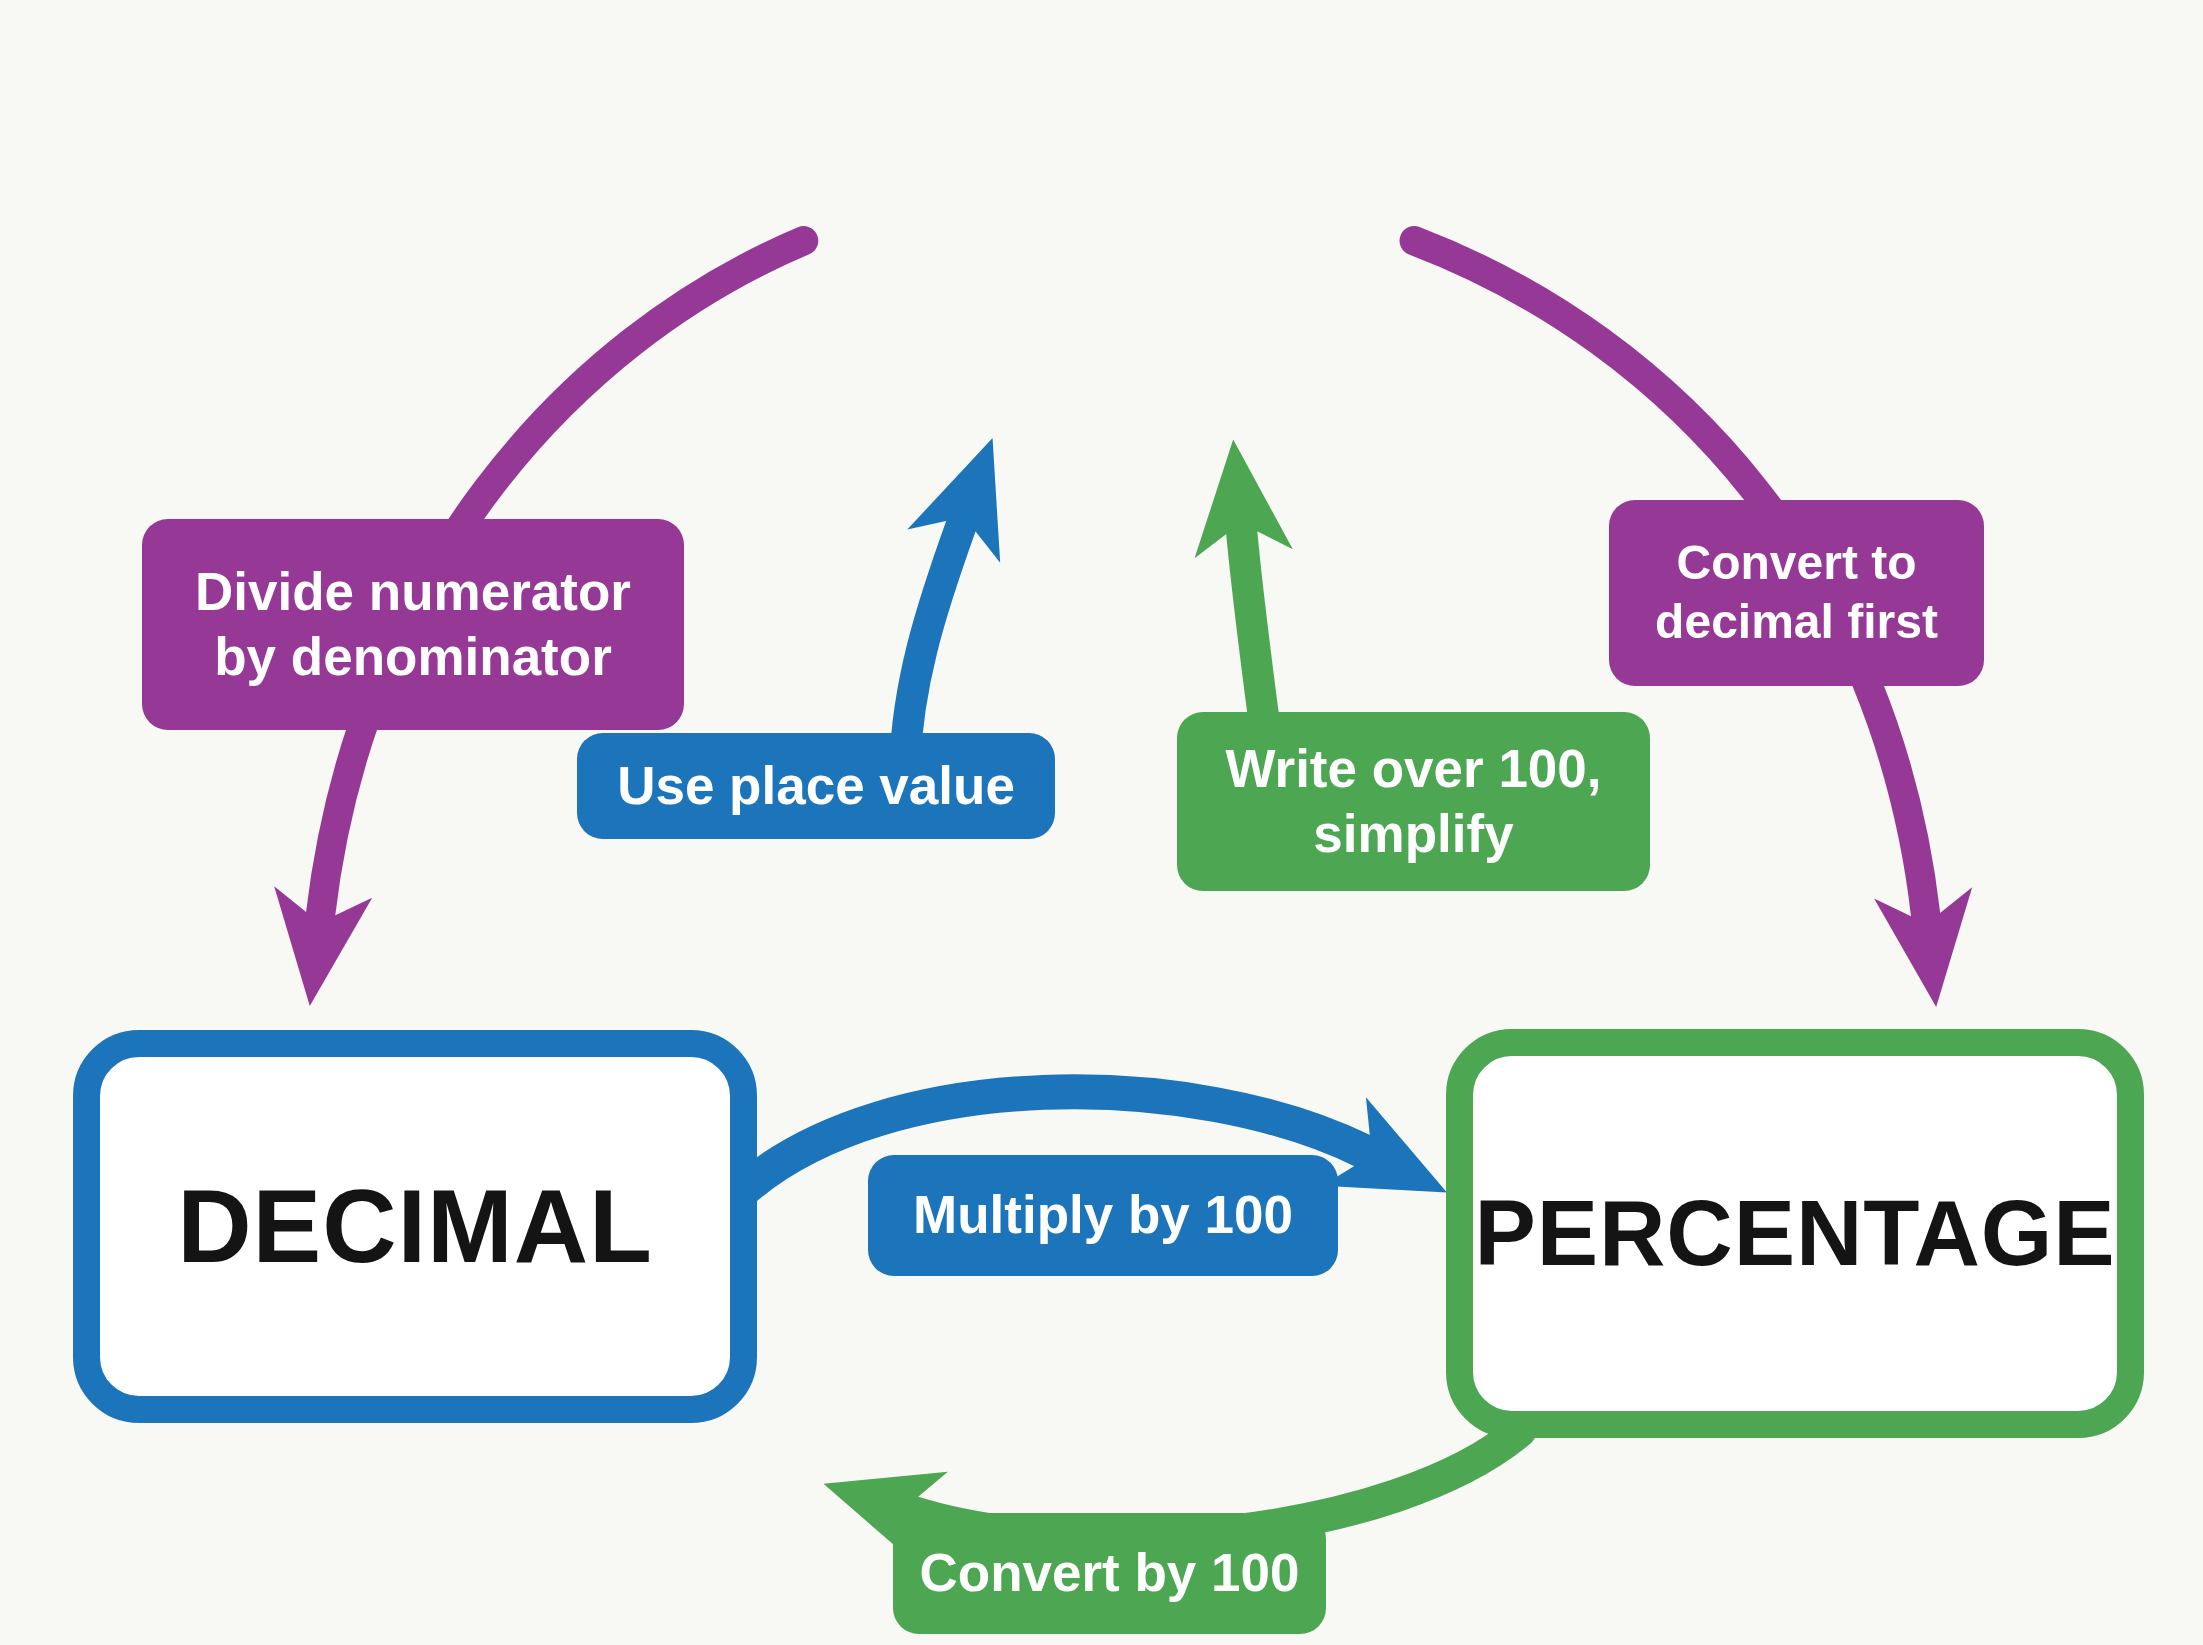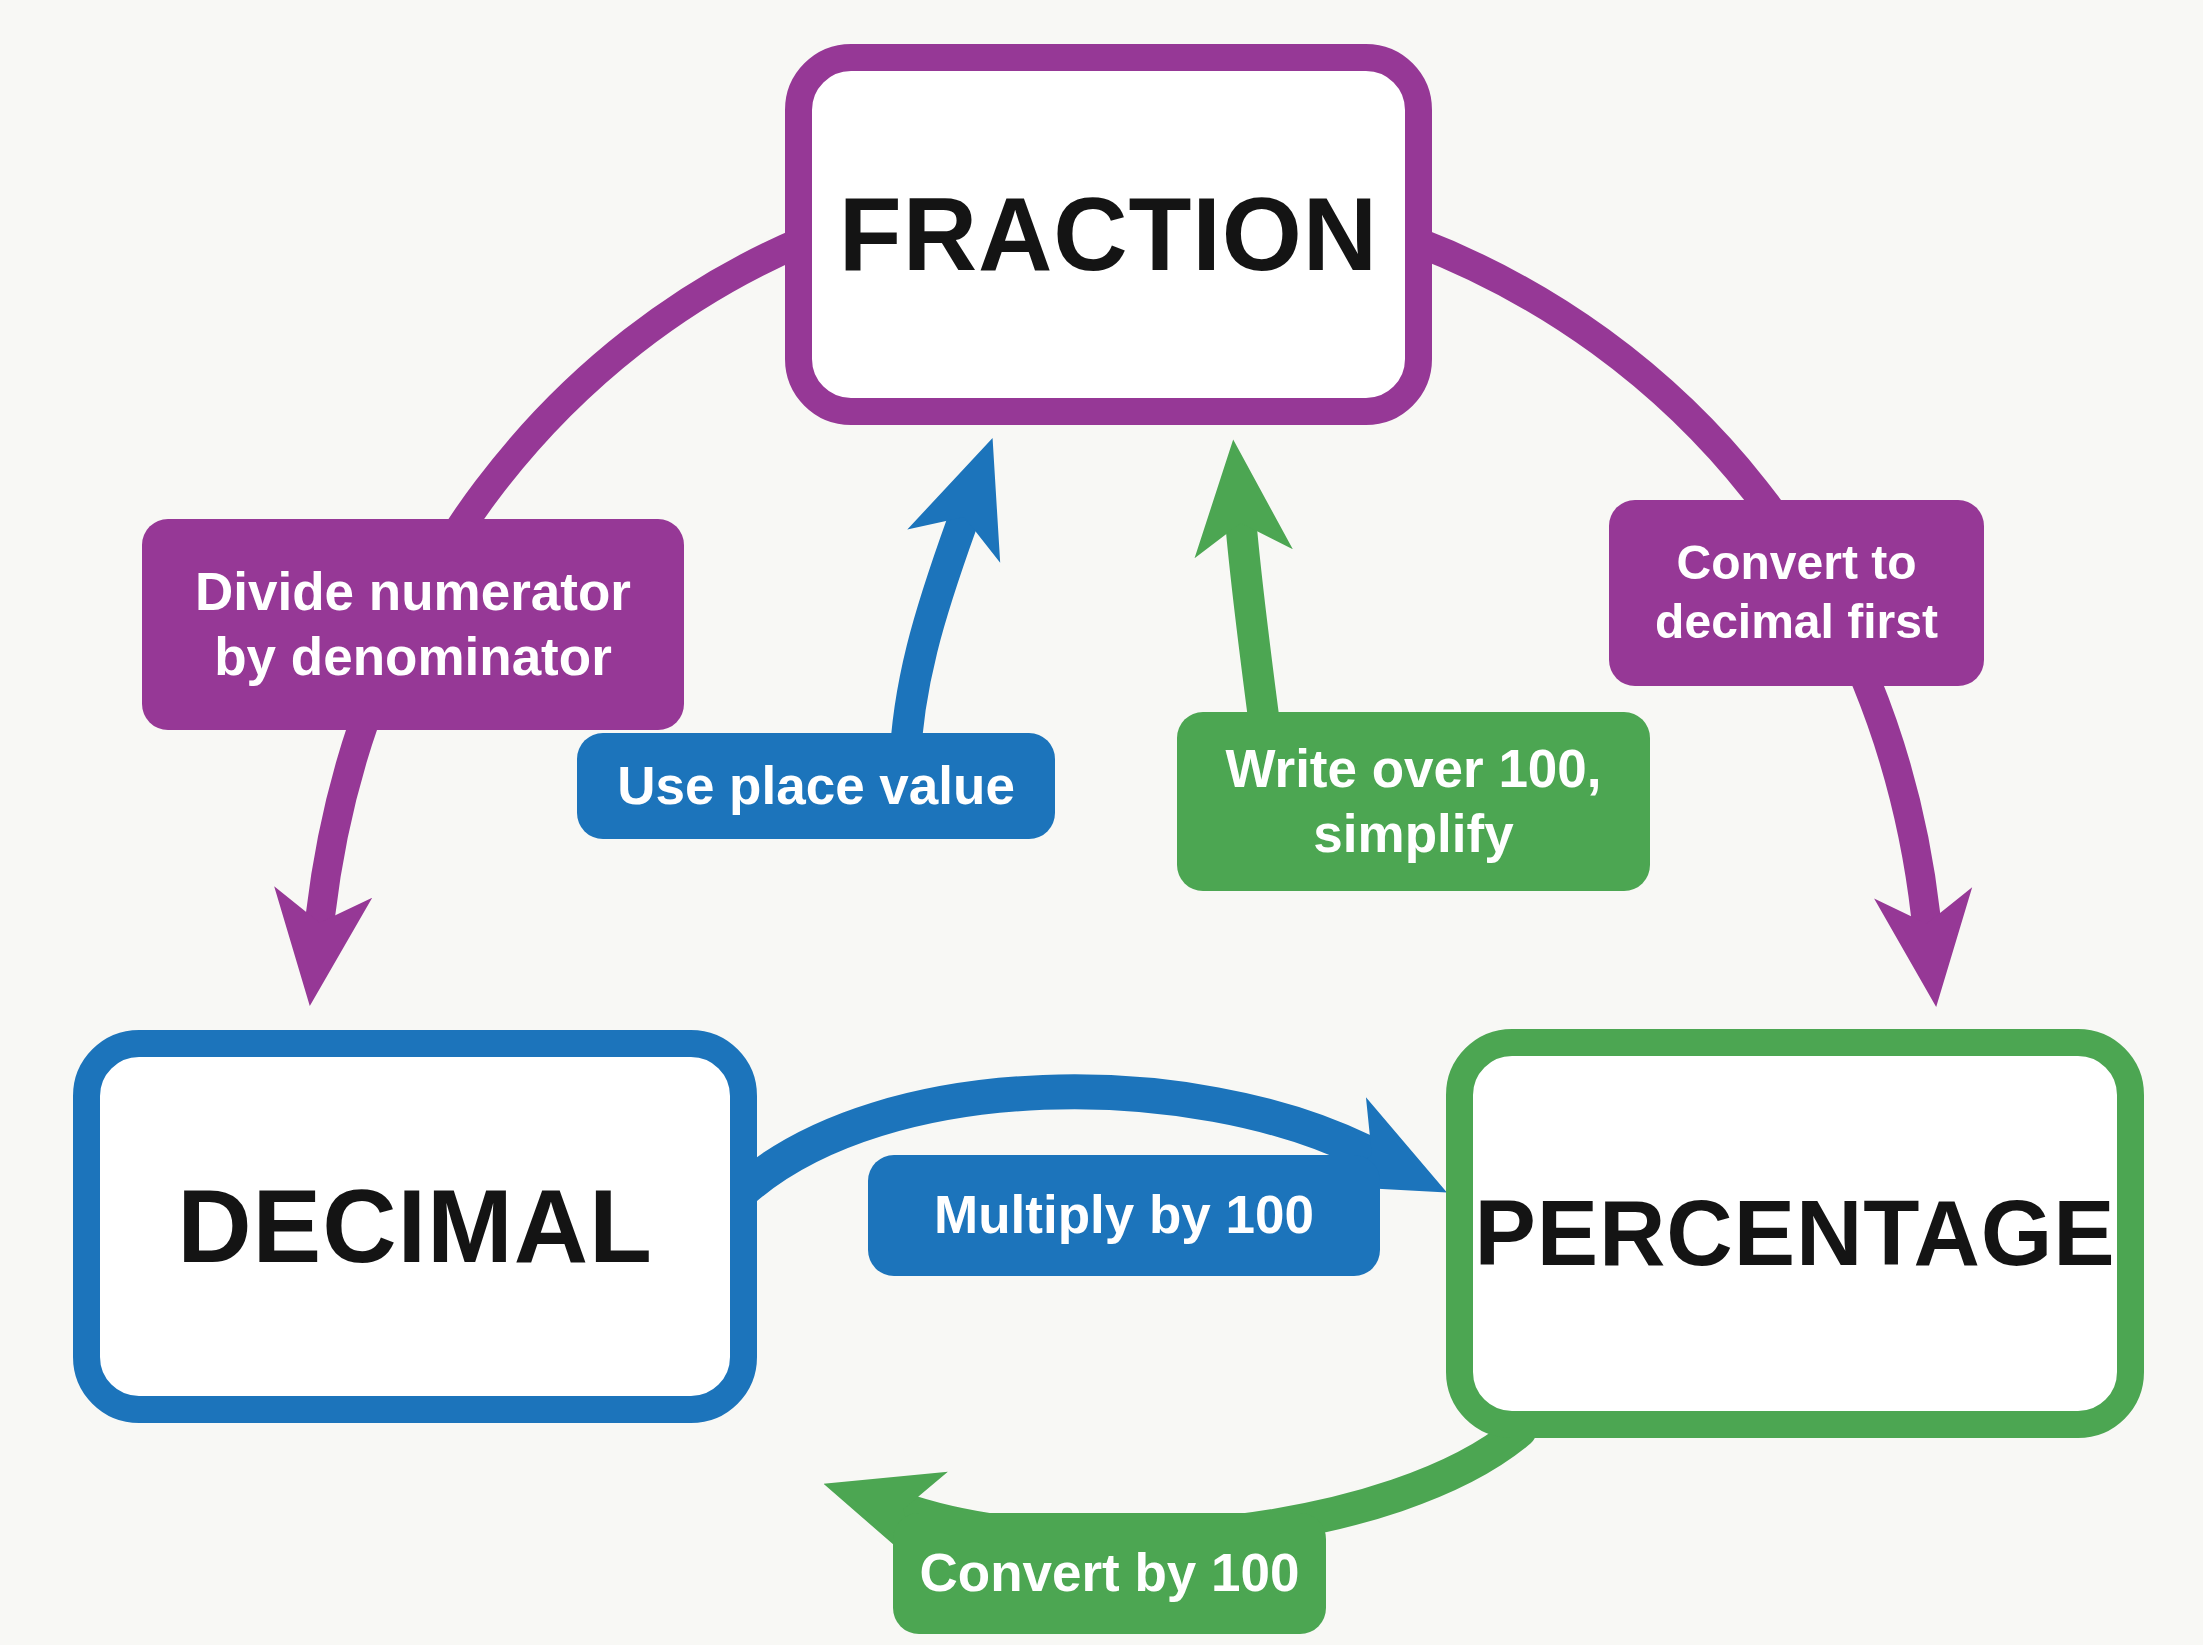--- a/index.html
+++ b/index.html
@@ -58,21 +58,21 @@
   }
   .badge.single { white-space: nowrap; }
   .badge.purple { background: #963896; }
   .badge.blue   { background: #1c74bb; }
   .badge.green  { background: #4ca652; }
 
   .badge.divide-num  { left: 142px;  top: 519px;  width: 542px; height: 211px; font-size: 53px; padding: 4px 23px; }
   .badge.use-place   { left: 577px;  top: 733px;  width: 478px; height: 106px; font-size: 53px; padding: 0 18.4px; }
   .badge.write-over  { left: 1177px; top: 712px;  width: 473px; height: 179px; font-size: 53px; padding: 0 28px; }
   .badge.convert-to  { left: 1609px; top: 500px;  width: 375px; height: 186px; font-size: 48px; padding: 0 16.5px; }
-  .badge.multiply100 { left: 868px;  top: 1155px; width: 512px; height: 121px; font-size: 53px; padding: 0 1px; }
+  .badge.multiply100 { left: 868px;  top: 1155px; width: 470px; height: 121px; font-size: 53px; padding: 0 1px; }
   .badge.divide100   { left: 893px;  top: 1513px; width: 433px; height: 121px; font-size: 53px; padding: 0 18.4px; }
 </style>
 </head>
 <body>
 
 <div id="canvas">
 
   <svg class="arrows" viewBox="0 0 2400 1792" aria-hidden="true">
     <defs>
       <marker id="head-purple" viewBox="0 0 10 10" refX="2" refY="5" markerWidth="125" markerHeight="125" markerUnits="userSpaceOnUse" orient="auto">
@@ -92,23 +92,20 @@
 
     <path class="arrow" d="M 985 850 C 985 750, 1015 660, 1047 571" stroke-width="34" marker-end="url(#head-blue)" stroke="#1c74bb"></path>
 
     <path class="arrow" d="M 1385 850 C 1372 750, 1360 665, 1352 578" stroke-width="34" marker-end="url(#head-green)" stroke="#4ca652"></path>
 
     <path class="arrow" d="M 810 1295 C 965 1160, 1300 1162, 1486 1254" stroke-width="38" marker-end="url(#head-blue)" stroke="#1c74bb"></path>
 
     <path class="arrow" d="M 1655 1558 C 1520 1672, 1180 1706, 992 1646" stroke-width="36" marker-end="url(#head-green)" stroke="#4ca652"></path>
   </svg>
 
-  <div class="node fraction">
-    <span class="node-label">FRACTION</span>
-  </div>
 
   <div class="node percentage">
     <span class="node-label">PERCENTAGE</span>
   </div>
 
   <div class="node decimal">
     <span class="node-label">DECIMAL</span>
   </div>
 
   <div class="badge purple divide-num">Divide numerator by denominator</div>

